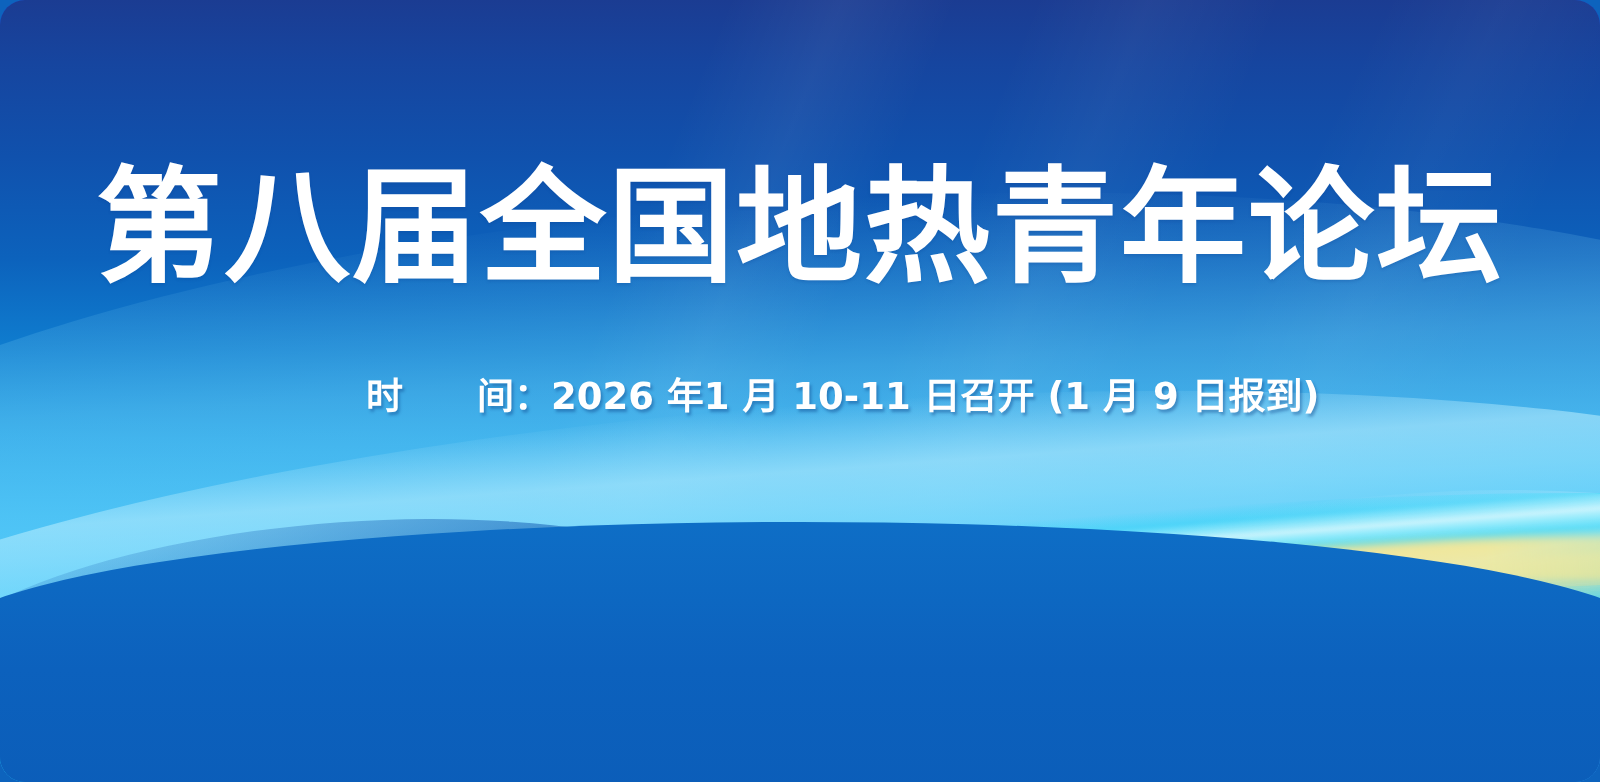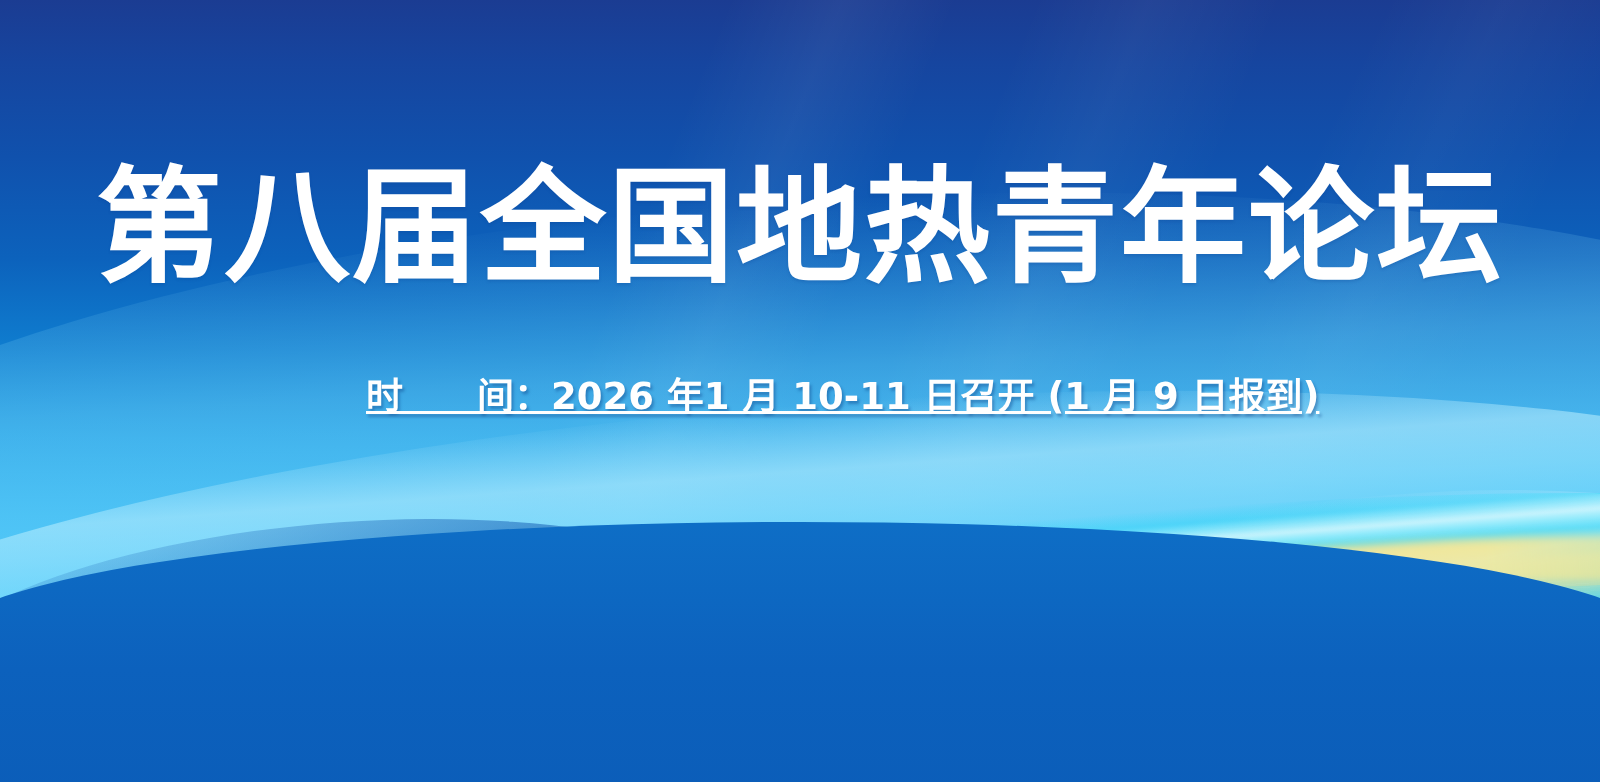--- a/index.html
+++ b/index.html
@@ -12,20 +12,21 @@
     font-family:"Liberation Sans", "DejaVu Sans", sans-serif;
   }
 
   
   .banner {
     position:relative;
     width:1600px;
     height:782px;
     overflow:hidden;
     background:#1d4ed8;
+    border-radius:25px;
   }
 
   
   .sky {
     position:absolute;
     inset:0;
     background:linear-gradient(180deg,
         #1b3c92 0%,
         #16459f 8%,
         #1051ad 20%,
@@ -303,21 +304,20 @@
     position:absolute;
     top:362px;
     left:366px;
     color:#ffffff;
     font-weight:700;
     font-size:37px;
     line-height:1.88;
     white-space:nowrap;
     font-family:"DejaVu Sans", "Liberation Sans", sans-serif;
     text-shadow:2px 3px 3px rgba(8,55,125,.38);
-    text-decoration:underline;
   }
   .subtitle-line { display:block; }
 </style>
 </head>
 <body>
 
 <div class="banner">
 
   <div class="sky"></div>
   <div class="sky-streaks"></div>

